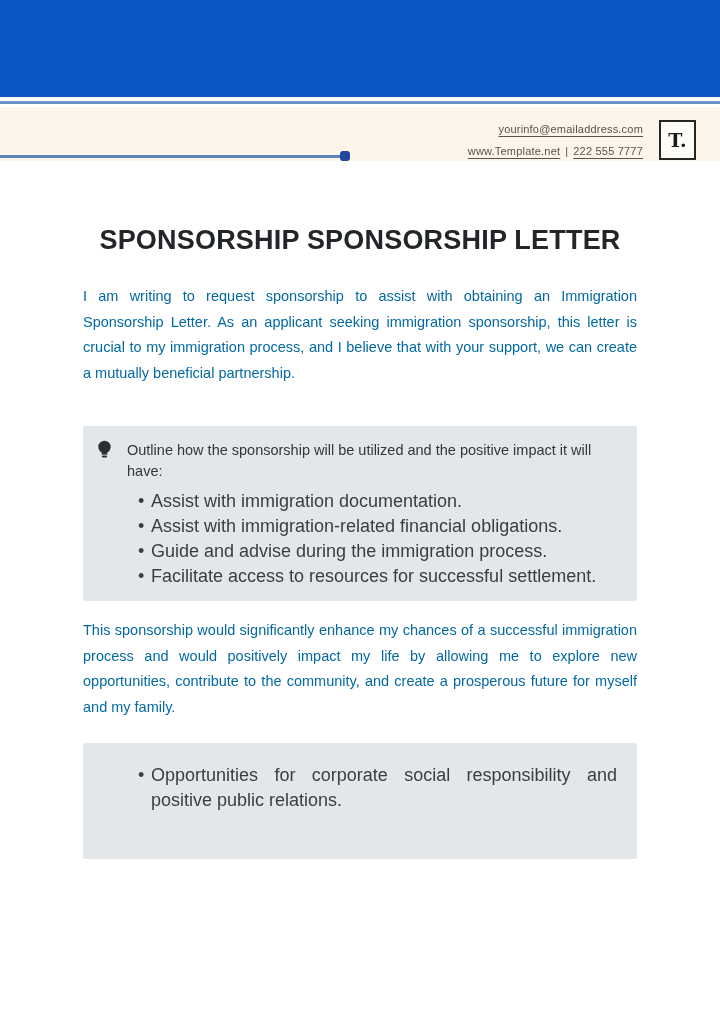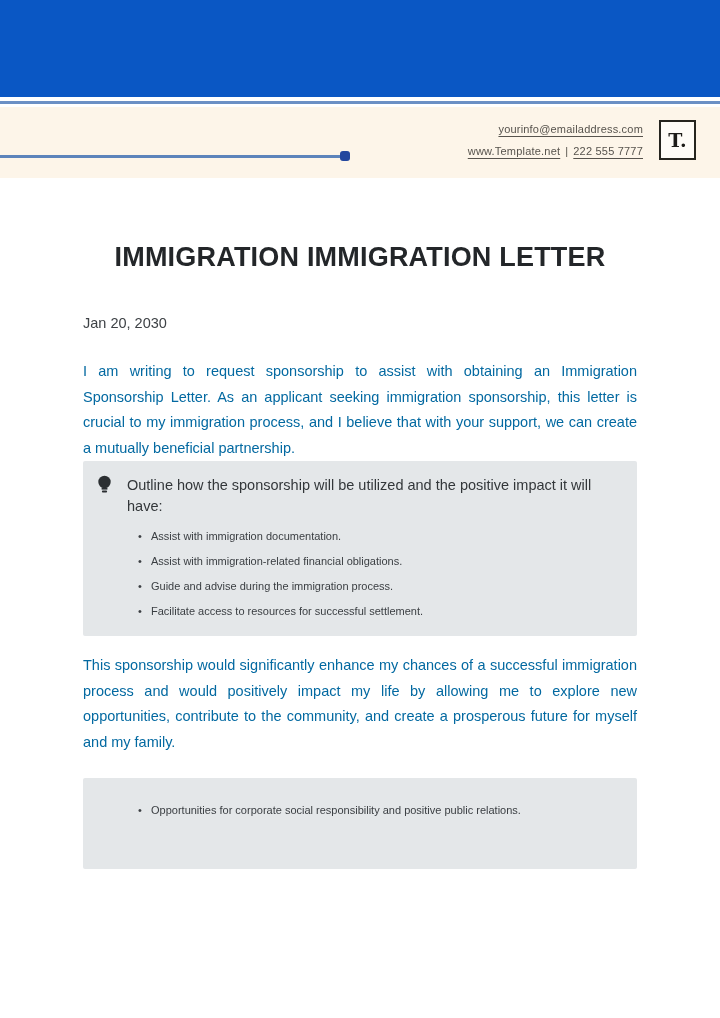--- a/index.html
+++ b/index.html
@@ -20,21 +20,21 @@
   }
   .banner-divider {
     height: 3px;
     background: #6B90C5;
     margin-top: 4px;
   }
 
   
   .header-band {
     position: relative;
-    height: 71px;
+    height: 54px;
     background: #FDF5E9;
     margin-top: 3px;
   }
   .tagline-rule {
     position: absolute;
     left: 0;
     top: 48px;
     width: 340px;
     height: 3px;
     background: #5D84BB;
@@ -103,20 +103,21 @@
     margin-top: 28px;
     font-size: 14.5px;
     line-height: 25.5px;
     text-align: justify;
     color: #0369a1;
   }
   .para.second { margin-top: 17px; }
 
   
   .callout {
+    margin-top: 40px;
     background: #E4E7E9;
     border-radius: 2px;
     padding: 13px 20px 12px 14px;
   }
   .callout.second {
     margin-top: 23px;
     padding-bottom: 46px;
   }
   .callout-head {
     display: flex;
@@ -132,21 +133,21 @@
     color: #33373A;
     padding-top: 1px;
   }
   .callout ul {
     list-style: none;
     margin: 7px 0 0 41px;
   }
   .callout li {
     position: relative;
     padding-left: 13px;
-    font-size: 11px;
+    font-size: 18px;
     line-height: 25px;
     color: #3A3E42;
     text-align: justify;
   }
   .callout li::before {
     content: "\2022";
     position: absolute;
     left: 0;
     color: #3A3E42;
   }
@@ -165,22 +166,21 @@
       <div><span class="u">yourinfo@emailaddress.com</span></div>
       <div><span class="u">www.Template.net</span><span class="sep">|</span><span class="u">222 555 7777</span></div>
     </div>
     <div class="logo-box">
       <span>T.</span>
     </div>
   </div>
 </div>
 
 <div class="content">
-  <h1 class="title">IMMIGRATION IMMIGRATION LETTER</h1>
-  <div class="date">Jan 20, 2030</div>
+  <h1 class="title">SPONSORSHIP SPONSORSHIP LETTER</h1>
   <p class="para">I am writing to request sponsorship to assist with obtaining an Immigration Sponsorship Letter. As an applicant seeking immigration sponsorship, this letter is crucial to my immigration process, and I believe that with your support, we can create a mutually beneficial partnership.</p>
 
   <div class="callout">
     <div class="callout-head">
       <svg class="bulb" width="15" height="20" viewBox="0 0 15 20" xmlns="http://www.w3.org/2000/svg">
         <circle cx="7.5" cy="7" r="6.2" fill="#2B2F32"></circle>
         <path d="M4.6 12.5 H10.4 V14.6 H4.6 Z" fill="#2B2F32"></path>
         <rect x="4.9" y="15.6" width="5.2" height="1.9" rx="0.95" fill="#2B2F32"></rect>
       </svg>
       <div class="callout-heading">Outline how the sponsorship will be utilized and the positive impact it will have:</div>

